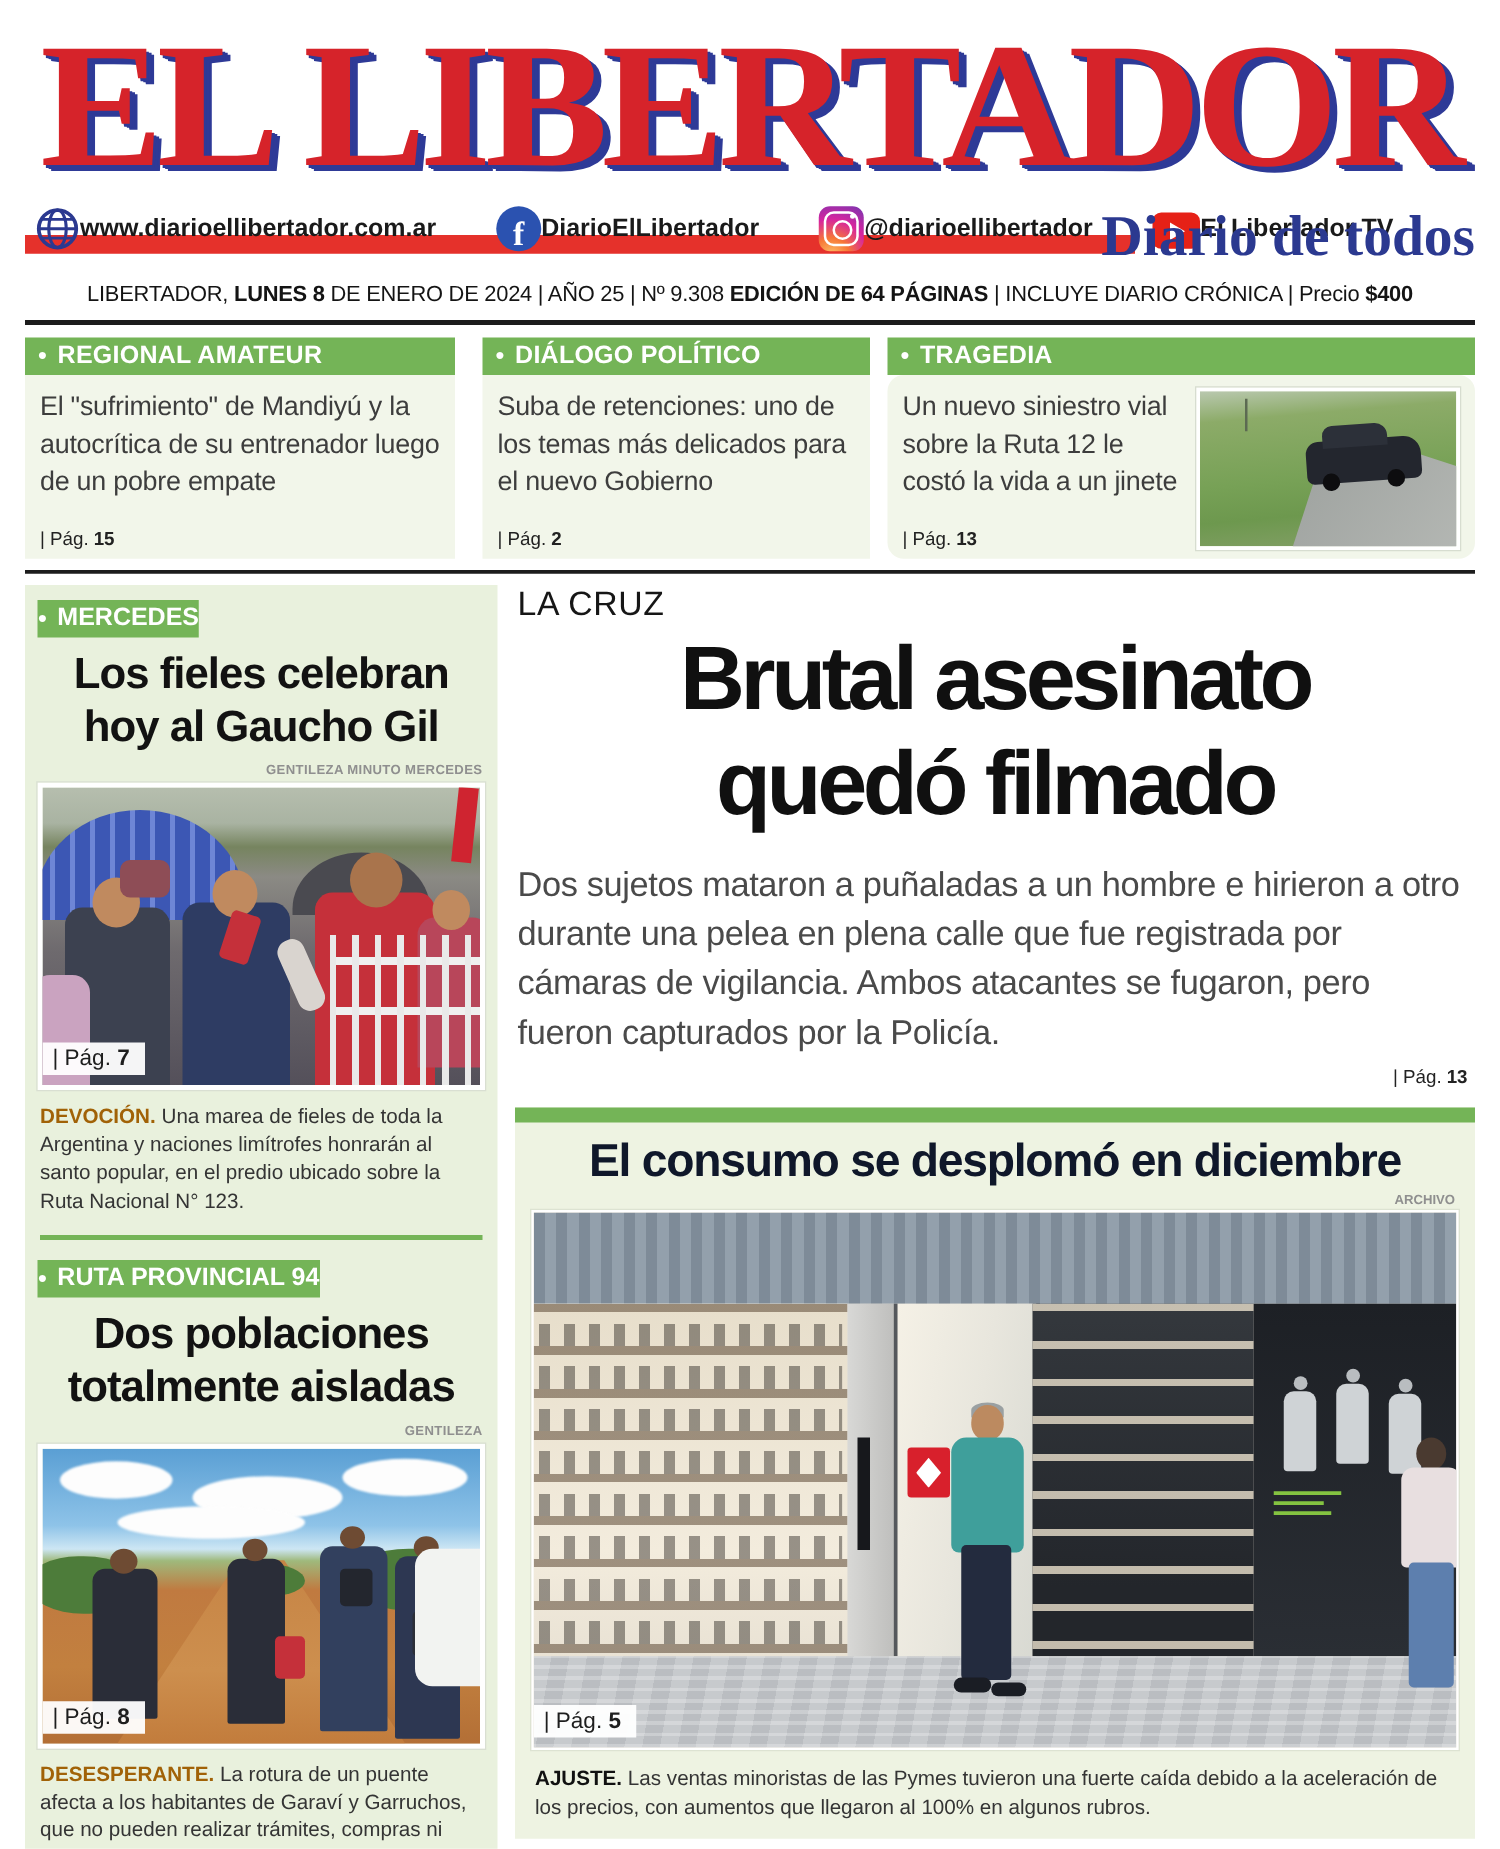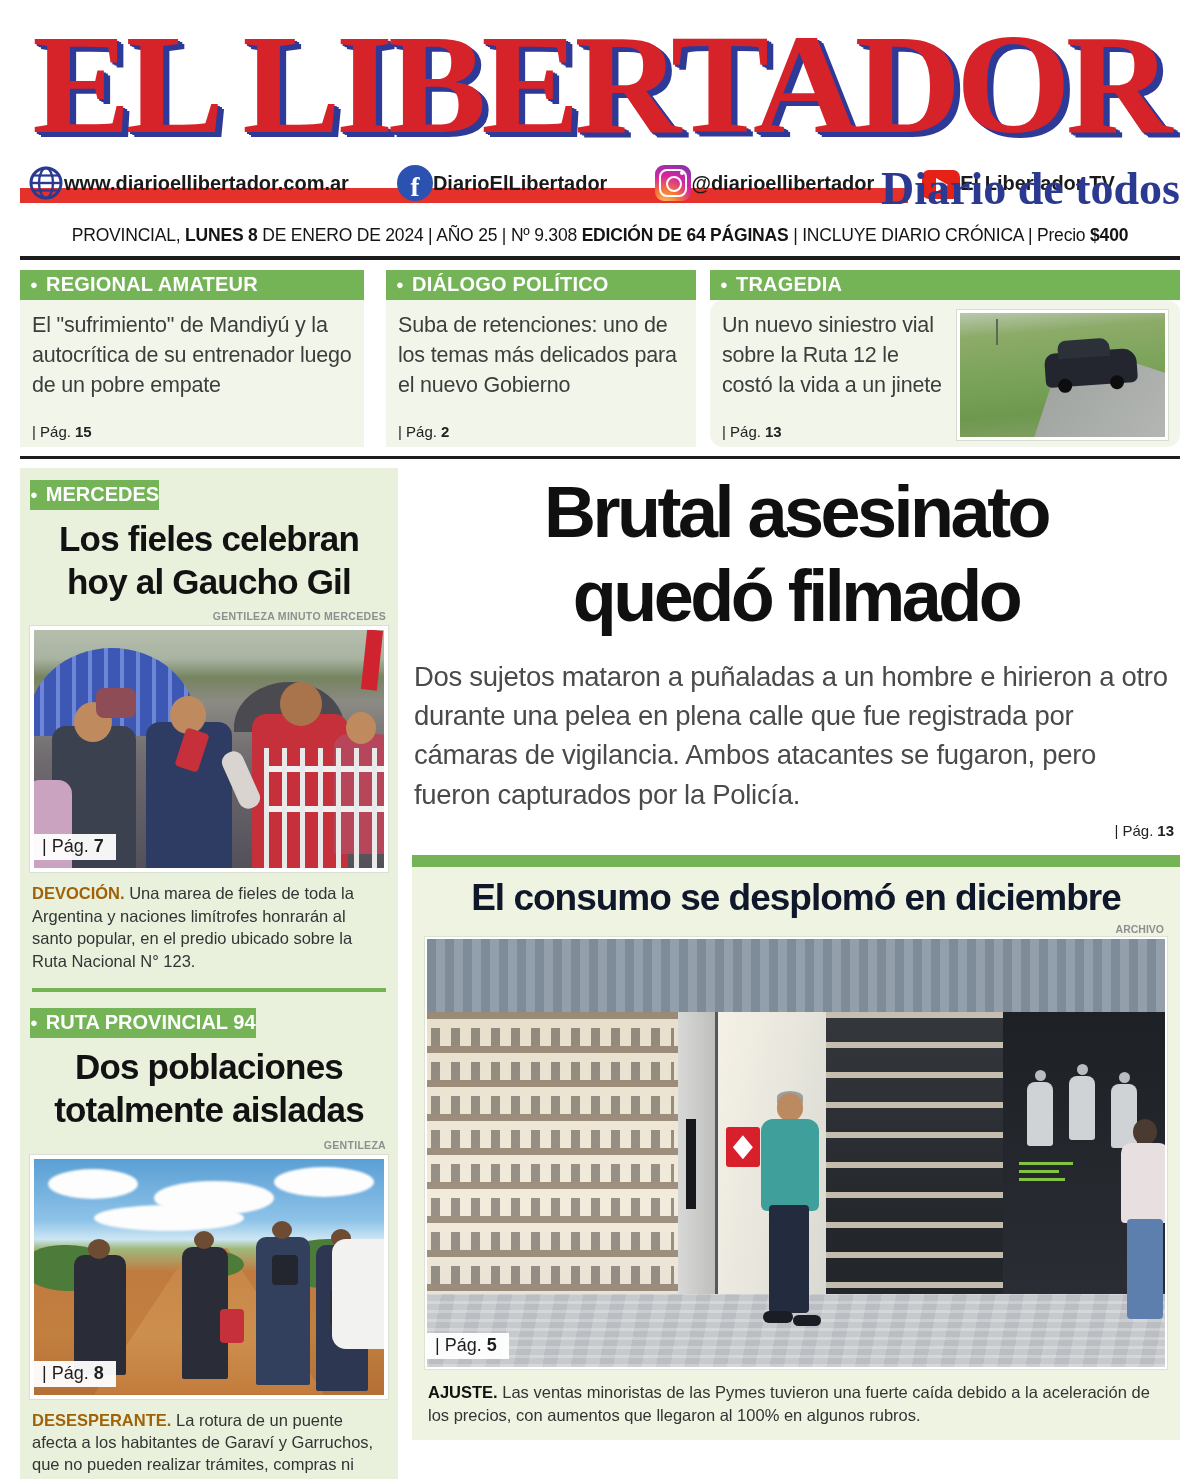--- a/index.html
+++ b/index.html
@@ -205,21 +205,21 @@
       <span class="ic-yt">
           <span class="tri"></span>
         </span>
       <span class="lbl">El Libertador TV</span>
     </div>
   </div>
   <div class="tagline">Diario de todos</div>
 </div>
 
 <div class="dateline">
-  <span>PROVINCIAL, </span><b>LUNES 8</b><span> DE ENERO DE 2024 | AÑO 25 | Nº 9.308 </span><b>EDICIÓN DE 64 PÁGINAS</b><span> | INCLUYE DIARIO CRÓNICA | Precio </span><b>$400</b>
+  <span>LIBERTADOR, </span><b>LUNES 8</b><span> DE ENERO DE 2024 | AÑO 25 | Nº 9.308 </span><b>EDICIÓN DE 64 PÁGINAS</b><span> | INCLUYE DIARIO CRÓNICA | Precio </span><b>$400</b>
 </div>
 <div class="rule"></div>
 
 <div class="topboxes">
 
   <div class="tbox tbox1">
     <div class="tbox-head"><span class="bullet"></span><span>REGIONAL AMATEUR</span></div>
     <div class="tbox-body">
       <div class="tbox-text">El "sufrimiento" de Mandiyú y la autocrítica de su entrenador luego de un pobre empate</div>
       <div class="pag"><span>| Pág.</span><b>15</b></div>
@@ -318,20 +318,21 @@
         </div>
       <div class="bagred" style="left:296px;top:130px;width:28px;height:36px;background:#2c2f38;"></div>
       <div class="whitecar"></div>
       <div class="paglabel"><span>| Pág.</span><b>8</b></div>
     </div>
 
     <div class="caption"><b>DESESPERANTE.</b><span> La rotura de un puente afecta a los habitantes de Garaví y Garruchos, que no pueden realizar trámites, compras ni acceder a servicios médicos.</span></div>
   </div>
 
   <div class="rightcol">
+    <div class="kicker">LA CRUZ</div>
     <div class="bighead">
       <span>Brutal asesinato</span><br>
       <span>quedó filmado</span>
     </div>
     <div class="deck">Dos sujetos mataron a puñaladas a un hombre e hirieron a otro durante una pelea en plena calle que fue registrada por cámaras de vigilancia. Ambos atacantes se fugaron, pero fueron capturados por la Policía.</div>
     <div class="deck-pag"><span>| Pág.</span><b>13</b></div>
 
     <div class="consumo">
       <div class="consumo-topbar"></div>
       <div class="consumo-head">El consumo se desplomó en diciembre</div>

